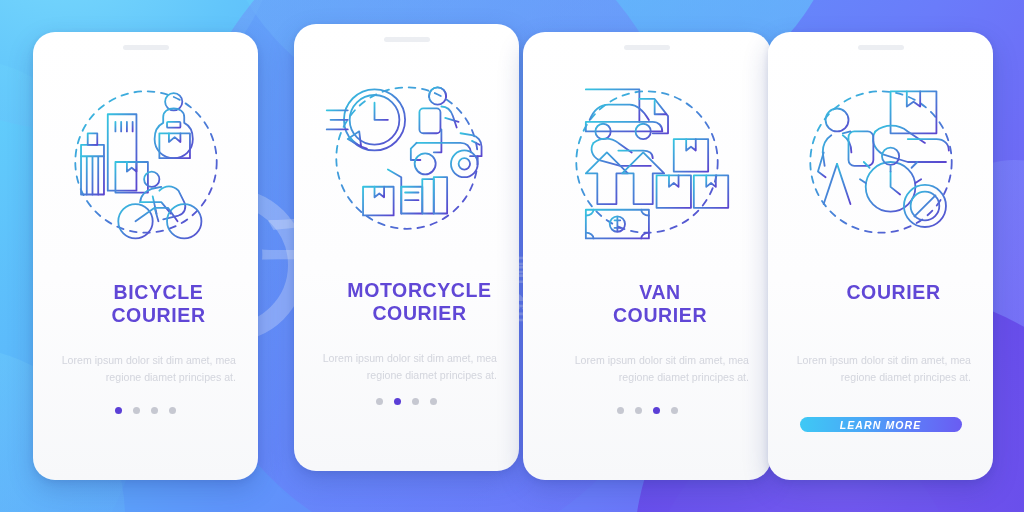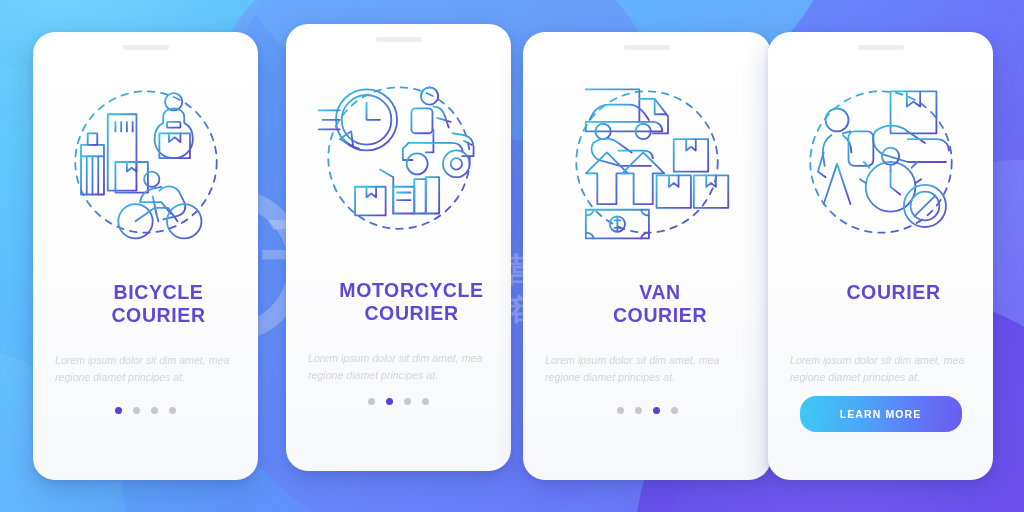--- a/index.html
+++ b/index.html
@@ -138,21 +138,21 @@
     position: absolute;
     top: 32px;
     width: 225px;
     height: 448px;
     background: linear-gradient(180deg,#ffffff 0%,#fdfdfe 55%,#f7f8fa 100%);
     border-radius: 22px;
     box-shadow: 0 10px 26px rgba(35,55,130,.22), 0 2px 6px rgba(35,55,130,.12);
     overflow: hidden;
   }
   .phone.p1 { left: 33px;  }
-  .phone.p2 { left: 286px; top: 24px; height: 447px; }
+  .phone.p2 { left: 294px; top: 24px; height: 447px; }
   .phone.p3 { left: 523px; padding-left: 23px; }
   .phone.p4 { left: 768px; }
 
   .speaker {
     position: absolute;
     left: 50%;
     transform: translateX(-50%);
     top: 13px;
     width: 46px;
     height: 5px;
@@ -181,25 +181,24 @@
     letter-spacing: .6px;
     color: #6047d6;
     margin-left: 26px;
   }
   .phone.p2 .title { top: 255px; }
 
   .desc {
     position: absolute;
     top: 320px;
     left: 22px; right: 22px;
-    text-align: left;
+    text-align: right;
     font-size: 10.6px;
     line-height: 1.62;
     color: #d3d5dd;
-    font-style: italic;
   }
   .phone.p2 .desc { top: 326px; }
 
   .dots {
     position: absolute;
     bottom: 66px;
     left: 0; right: 0;
     display: flex;
     justify-content: center;
     gap: 11px;
@@ -210,30 +209,31 @@
     background: #c6c8d1;
   }
   .dot.active { background: #5b3fd6; }
 
   .cta {
     position: absolute;
     bottom: 48px;
     left: 50%;
     transform: translateX(-50%);
     width: 162px;
-    height: 36px;
+    height: 15px;
     border-radius: 16px;
     border: none;
     background: linear-gradient(95deg,#3ec9f5 0%, #4aa8f7 38%, #5e7bf8 70%, #6a5cf2 100%);
     color: #fff;
     font-size: 10.5px;
     font-weight: 600;
     letter-spacing: 1.1px;
     font-family: "Liberation Sans", sans-serif;
     cursor: pointer;
+    font-style: italic;
   }
 </style>
 </head>
 <body>
 
 <div id="stage">
 
   <div class="bg"></div>
   <div class="blob blob-tl"></div>
   <div class="blob blob-topmid"></div>

